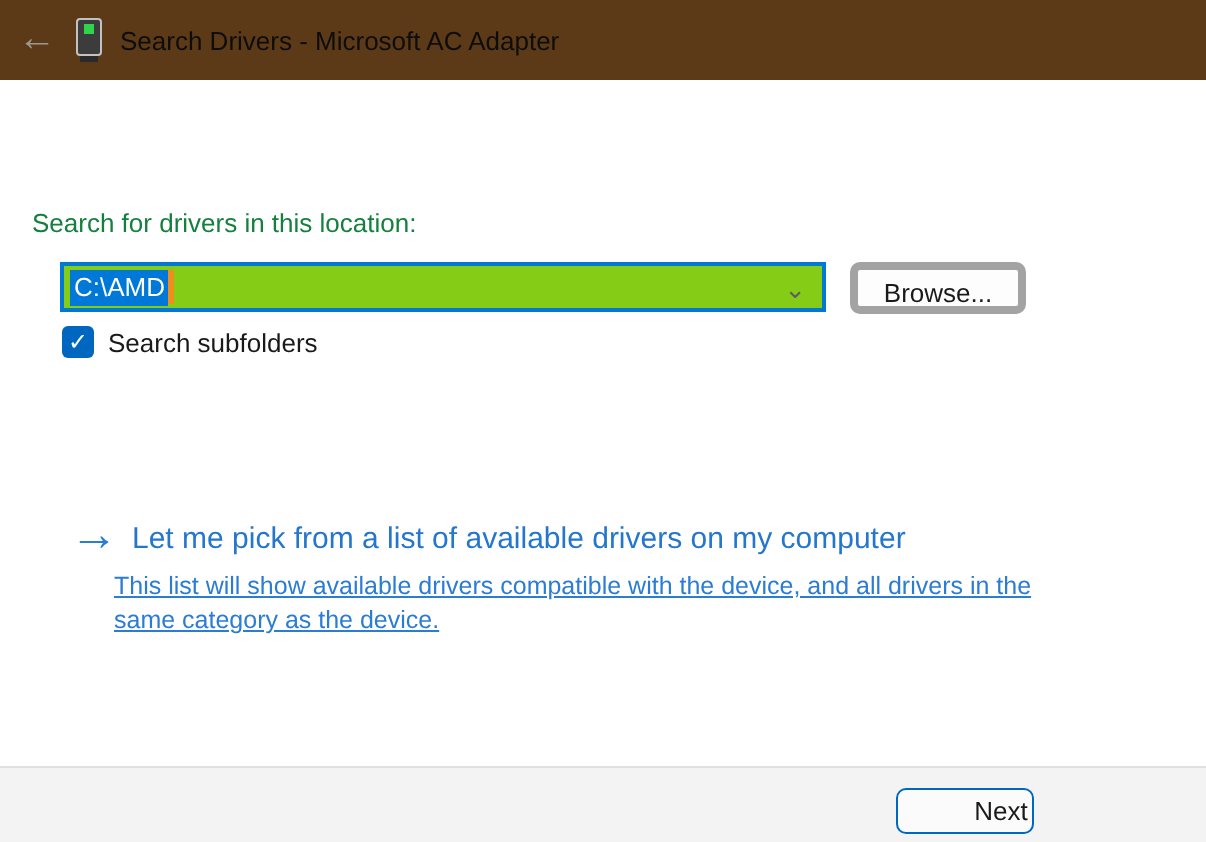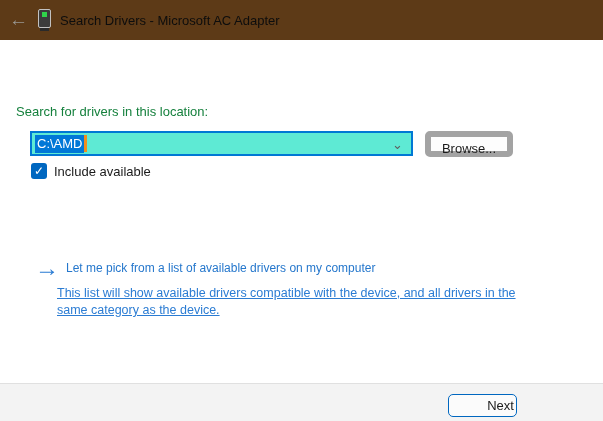--- a/index.html
+++ b/index.html
@@ -75,21 +75,21 @@
     left: 16px; top: 104px;
     font-size: 13px;
     color: #15803d;
   }
 
   
   .combobox {
     position: absolute;
     left: 30px; top: 131px;
     width: 383px; height: 25px;
-    background: #5eead4;
+    background: #84cc16;
     border: 2px solid #0078d4;
     display: flex;
     align-items: center;
   }
   .combo-value {
     margin-left: 3px;
     font-size: 13px;
     color: #ffffff;
     background: #0078d7;
     padding: 1px 1px 2px 2px;
@@ -104,21 +104,21 @@
     right: 8px; top: 1px;
     color: #5f5f5f;
     font-size: 13px;
     line-height: 21px;
   }
 
   
   .btn {
     position: absolute;
     background: #fdfdfd;
-    border: 6px solid #a3a3a3;
+    border: 4px solid #a3a3a3;
     border-radius: 5px;
     font-size: 13px;
     color: #1a1a1a;
     text-align: center;
     font-family: "Liberation Sans", sans-serif;
     cursor: default;
   }
   .browse-btn {
     left: 425px; top: 131px;
     width: 88px; height: 26px;
@@ -164,21 +164,21 @@
   .pick-arrow {
     position: absolute;
     left: 35px; top: 255px;
     font-size: 24px;
     color: #2b7cd3;
     line-height: 26px;
   }
   .pick-title {
     position: absolute;
     left: 66px; top: 261px;
-    font-size: 12px;
+    font-size: 15px;
     color: #2577cc;
     cursor: default;
   }
   .pick-desc {
     position: absolute;
     left: 57px; top: 285px;
     font-size: 12.5px;
     line-height: 17px;
     color: #2b7cd3;
     text-decoration: underline;
@@ -214,21 +214,21 @@
   <div class="combobox">
     <span class="combo-value">C:\AMD</span>
     <span class="combo-caret"></span>
     <span class="combo-chevron">⌄</span>
   </div>
 
   <div class="btn browse-btn">Browse...</div>
 
   <div class="subfolders-row">
     <div class="checkbox">✓</div>
-    <div class="checkbox-label">Include available</div>
+    <div class="checkbox-label">Search subfolders</div>
   </div>
 
   <div class="pick-arrow">→</div>
   <div class="pick-title">Let me pick from a list of available drivers on my computer</div>
   <div class="pick-desc" style="width: 470px;">This list will show available drivers compatible with the device, and all drivers in the same category as the device.</div>
 
   <div class="footer"></div>
   <div class="btn next-btn">Next</div>
 
 </div>

